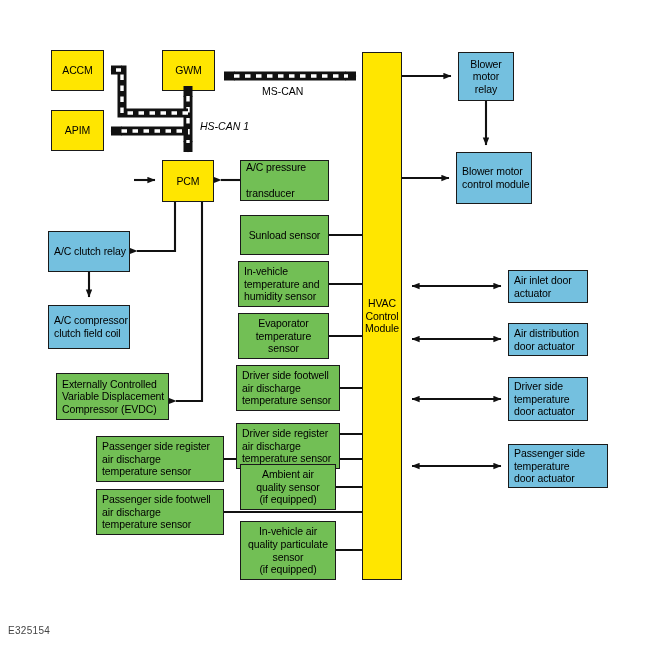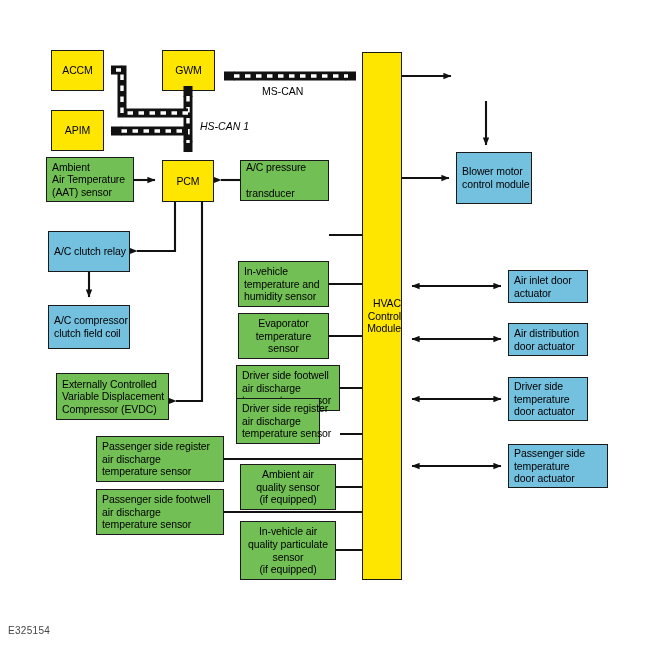--- a/index.html
+++ b/index.html
@@ -13,21 +13,21 @@
        display:flex;flex-direction:column;justify-content:center;
        font-size:10.5px;line-height:12.6px;color:#000;z-index:5;
        letter-spacing:-0.1px;}
   .box .ln{display:block;white-space:pre;}
   .yellow{background:#ffe600;}
   .green {background:#72bf55;}
   .blue  {background:#74c0df;}
 
   .ctr{align-items:center;text-align:center;padding:0 3px;}
   .lft{align-items:flex-start;text-align:left;padding-left:5px;}
-  .ctrlft{align-items:flex-end;text-align:left;}
+  .ctrlft{align-items:center;text-align:left;}
 
   
   #wires{position:absolute;left:0;top:0;width:650px;height:650px;z-index:2;}
   #wires-top{position:absolute;left:0;top:0;width:650px;height:650px;z-index:8;
              pointer-events:none;}
 
   
   .lbl{position:absolute;font-size:10.5px;color:#000;z-index:9;white-space:nowrap;}
   .fig-id{position:absolute;left:8px;top:625px;font-size:10px;color:#444;
           letter-spacing:0.3px;}
@@ -104,25 +104,20 @@
   <div class="box yellow ctr" style="left:162px;top:160px;width:52px;height:42px;">
     <span class="ln">PCM</span>
   </div>
 
   <div class="box yellow ctrlft" style="left:362px;top:52px;width:40px;height:528px;">
     <span class="ln">HVAC</span>
     <span class="ln">Control</span>
     <span class="ln">Module</span>
   </div>
 
-  <div class="box green lft" style="left:46px;top:157px;width:88px;height:45px;">
-    <span class="ln">Ambient</span>
-    <span class="ln">Air Temperature</span>
-    <span class="ln">(AAT) sensor</span>
-  </div>
 
   <div class="box green lft" style="left:56px;top:373px;width:113px;height:47px;">
     <span class="ln">Externally Controlled</span>
     <span class="ln">Variable Displacement</span>
     <span class="ln">Compressor (EVDC)</span>
   </div>
 
   <div class="box green lft" style="left:96px;top:436px;width:128px;height:46px;">
     <span class="ln">Passenger side register</span>
     <span class="ln">air discharge</span>
@@ -142,58 +137,66 @@
   <div class="box blue lft" style="left:48px;top:305px;width:82px;height:44px;">
     <span class="ln">A/C compressor</span>
     <span class="ln">clutch field coil</span>
   </div>
 
   <div class="box green lft" style="left:240px;top:160px;width:89px;height:41px;justify-content:space-between;">
     <span class="ln">A/C pressure</span>
     <span class="ln">transducer</span>
   </div>
 
+  <div class="box green ctr" style="left:240px;top:215px;width:89px;height:40px;">
+    <span class="ln">Sunload sensor</span>
+  </div>
 
   <div class="box green lft" style="left:238px;top:261px;width:91px;height:46px;">
     <span class="ln">In-vehicle</span>
     <span class="ln">temperature and</span>
     <span class="ln">humidity sensor</span>
   </div>
 
   <div class="box green ctr" style="left:238px;top:313px;width:91px;height:46px;">
     <span class="ln">Evaporator</span>
     <span class="ln">temperature</span>
     <span class="ln">sensor</span>
   </div>
 
   <div class="box green lft" style="left:236px;top:365px;width:104px;height:46px;">
     <span class="ln">Driver side footwell</span>
     <span class="ln">air discharge</span>
     <span class="ln">temperature sensor</span>
   </div>
 
-  <div class="box green lft" style="left:236px;top:398px;width:84px;height:46px;">
+  <div class="box green lft" style="left:236px;top:423px;width:104px;height:46px;">
     <span class="ln">Driver side register</span>
     <span class="ln">air discharge</span>
     <span class="ln">temperature sensor</span>
   </div>
 
   <div class="box green ctr" style="left:240px;top:464px;width:96px;height:46px;">
     <span class="ln">Ambient air</span>
     <span class="ln">quality sensor</span>
     <span class="ln">(if equipped)</span>
   </div>
 
   <div class="box green ctr" style="left:240px;top:521px;width:96px;height:59px;">
     <span class="ln">In-vehicle air</span>
     <span class="ln">quality particulate</span>
     <span class="ln">sensor</span>
     <span class="ln">(if equipped)</span>
   </div>
 
+  <div class="box blue ctr" style="left:458px;top:52px;width:56px;height:49px;">
+    <span class="ln">Blower</span>
+    <span class="ln">motor</span>
+    <span class="ln">relay</span>
+  </div>
 
   <div class="box blue lft" style="left:456px;top:152px;width:76px;height:52px;">
     <span class="ln">Blower motor</span>
     <span class="ln">control module</span>
   </div>
 
   <div class="box blue lft" style="left:508px;top:270px;width:80px;height:33px;">
     <span class="ln">Air inlet door</span>
     <span class="ln">actuator</span>
   </div>

